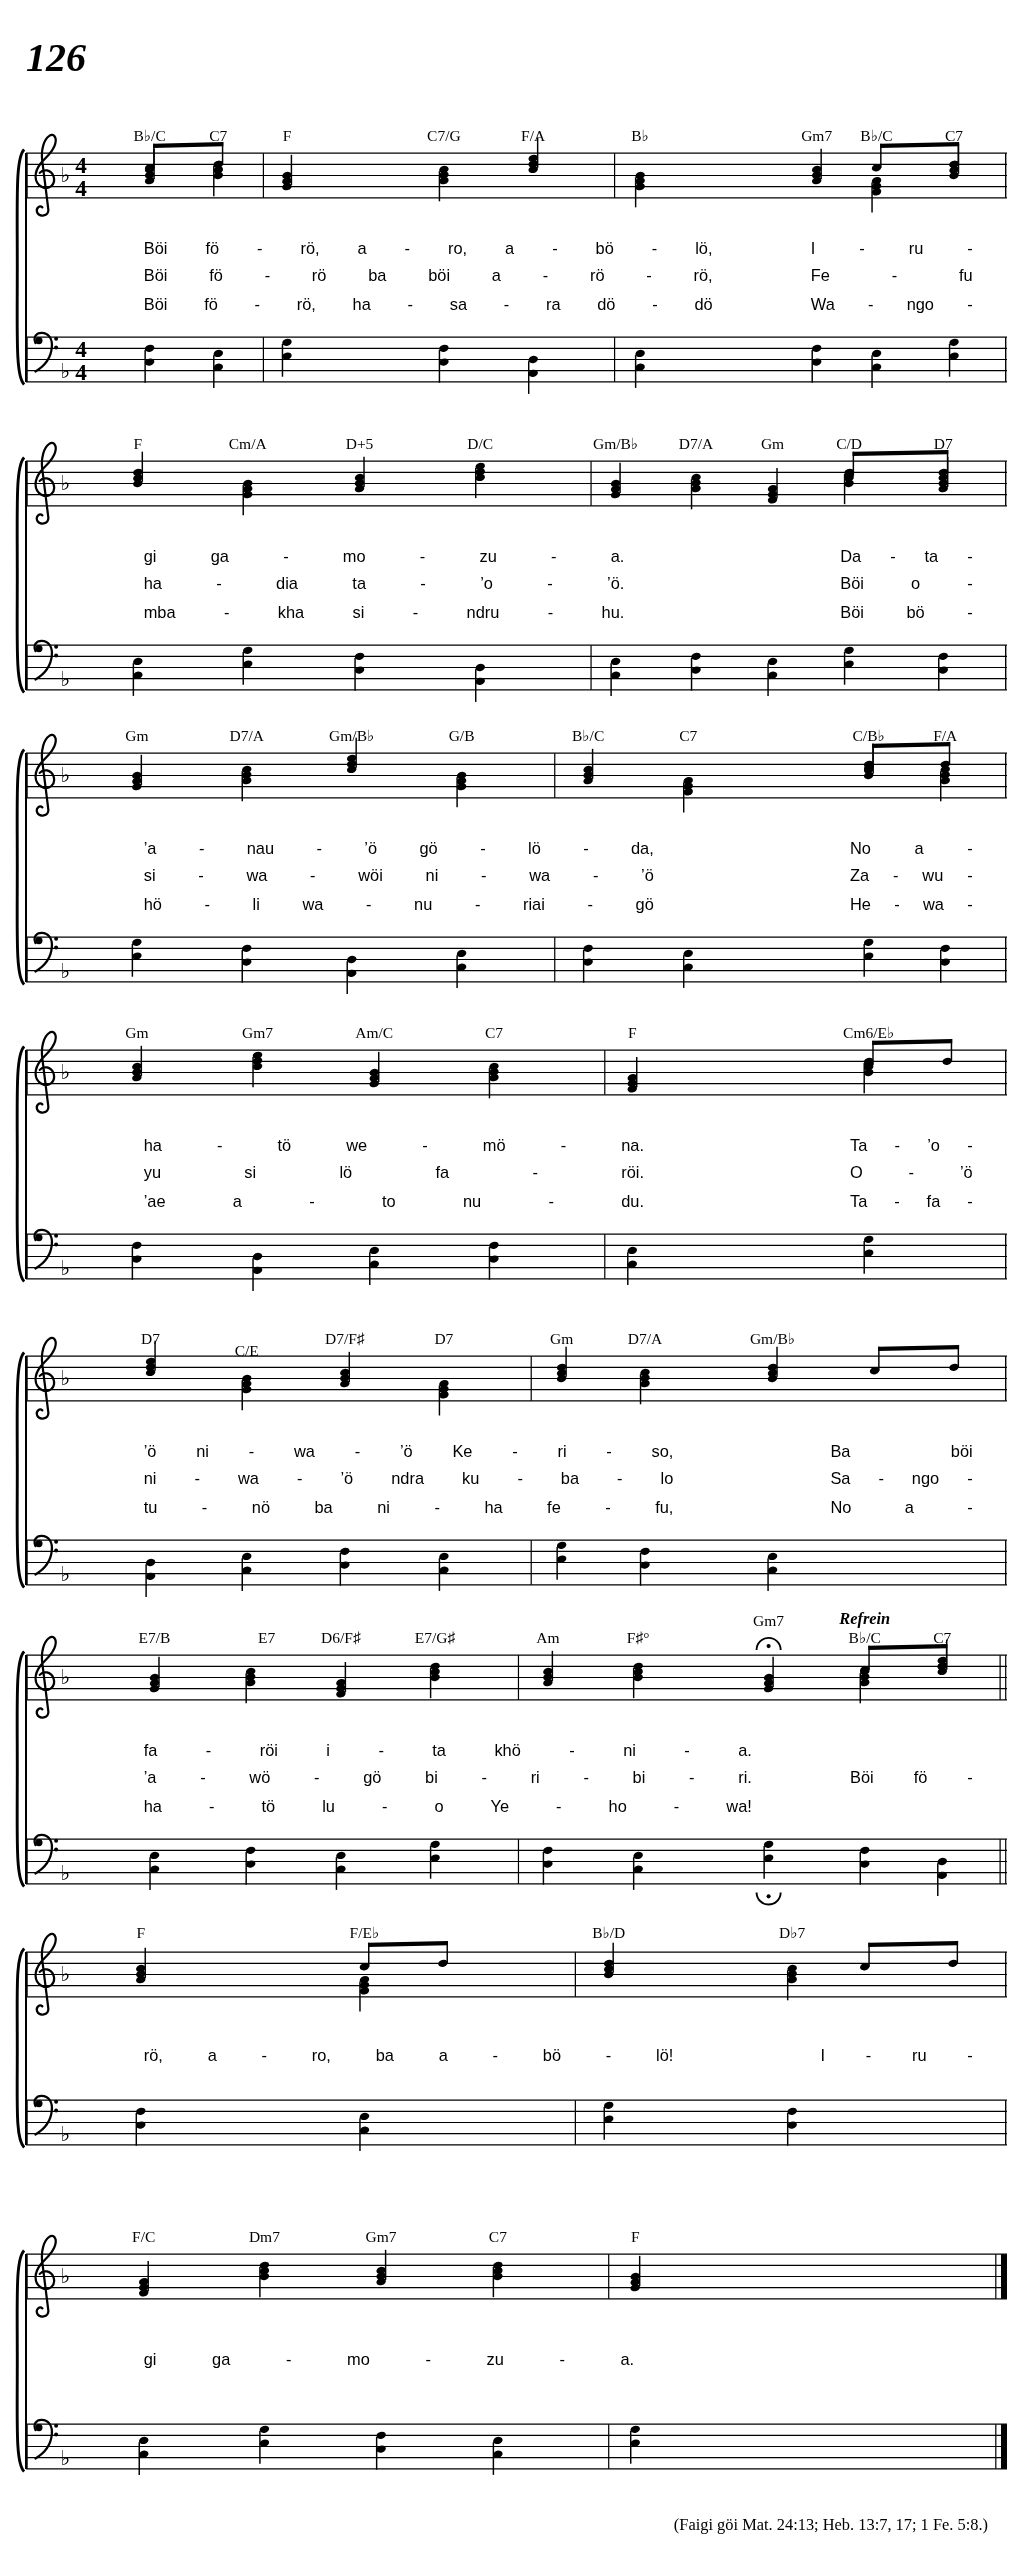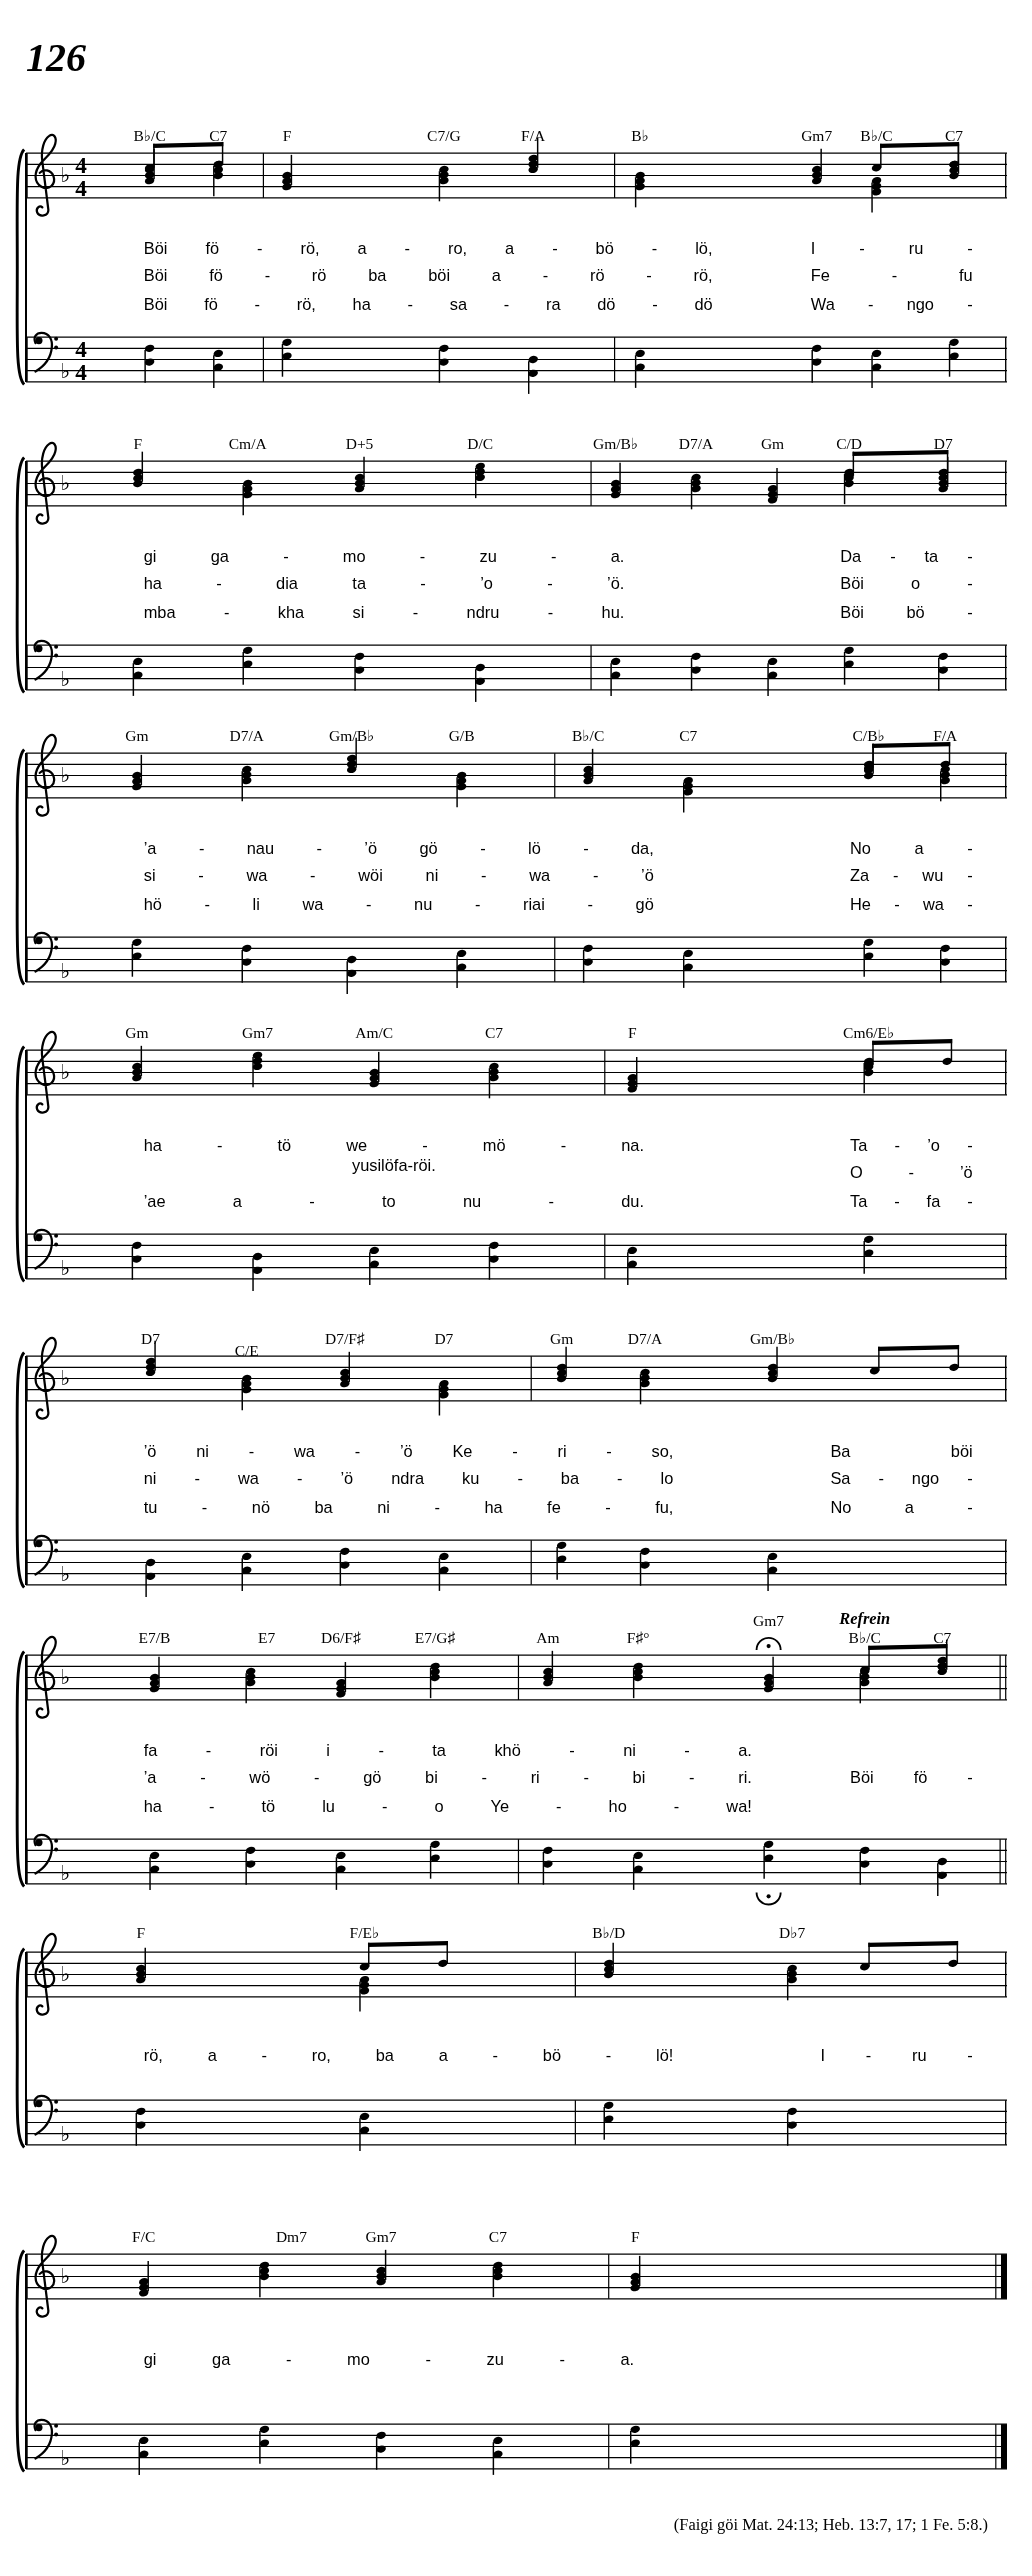--- a/index.html
+++ b/index.html
@@ -647,21 +647,21 @@
           <span>mö</span>
           <span>-</span>
           <span>na.</span>
         </div>
         <div class="lyric-tail" style="top: 112px; left: 84%; width: 12.5%;">
           <span>Ta</span>
           <span>-</span>
           <span>’o</span>
           <span>-</span>
         </div>
-        <div class="lyric-main" style="top: 132px; left: 12%; width: 51%; justify-content: center;">
+        <div class="lyric-main" style="top: 139px; left: 12%; width: 51%;">
           <span>yu</span>
           <span>si</span>
           <span>lö</span>
           <span>fa</span>
           <span>-</span>
           <span>röi.</span>
         </div>
         <div class="lyric-tail" style="top: 139px; left: 84%; width: 12.5%;">
           <span>O</span>
           <span>-</span>
@@ -1183,21 +1183,21 @@
             <line x1="407.48" y1="15" x2="407.48" y2="53" stroke="#000" stroke-width="1.7"></line>
             <ellipse cx="548.34" cy="19" rx="5.6" ry="4.1" transform="rotate(-15 548.34 19)"></ellipse>
             <ellipse cx="548.34" cy="35" rx="5.6" ry="4.1" transform="rotate(-15 548.34 35)"></ellipse>
             <line x1="543.14" y1="21" x2="543.14" y2="59" stroke="#000" stroke-width="1.7"></line>
             <ellipse cx="707.94" cy="6" rx="5.6" ry="4.1" transform="rotate(-15 707.94 6)"></ellipse>
             <ellipse cx="707.94" cy="22" rx="5.6" ry="4.1" transform="rotate(-15 707.94 22)"></ellipse>
             <line x1="702.74" y1="8" x2="702.74" y2="46" stroke="#000" stroke-width="1.7"></line>
           </g>
         </svg>
         <span class="chord" style="left: 12%; top: 0px;">F/C</span>
-        <span class="chord" style="left: 24.3%; top: 0px; margin-left: 27px;">Dm7</span>
+        <span class="chord" style="left: 24.3%; top: 0px;">Dm7</span>
         <span class="chord" style="left: 36.2%; top: 0px;">Gm7</span>
         <span class="chord" style="left: 48.1%; top: 0px;">C7</span>
         <span class="chord" style="left: 62.1%; top: 0px;">F</span>
         <div class="lyric-main" style="top: 122px; left: 12%; width: 50%;">
           <span>gi</span>
           <span>ga</span>
           <span>-</span>
           <span>mo</span>
           <span>-</span>
           <span>zu</span>

